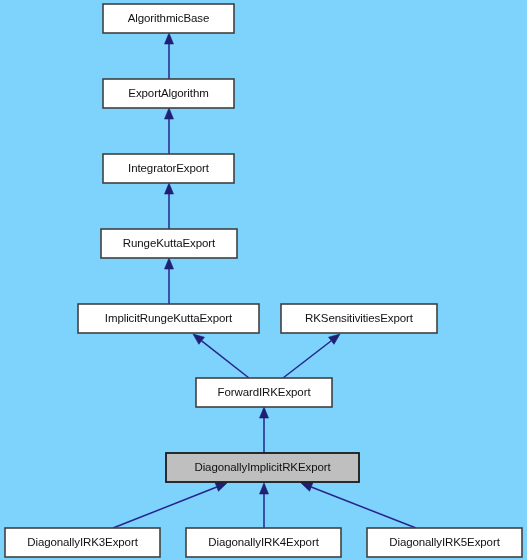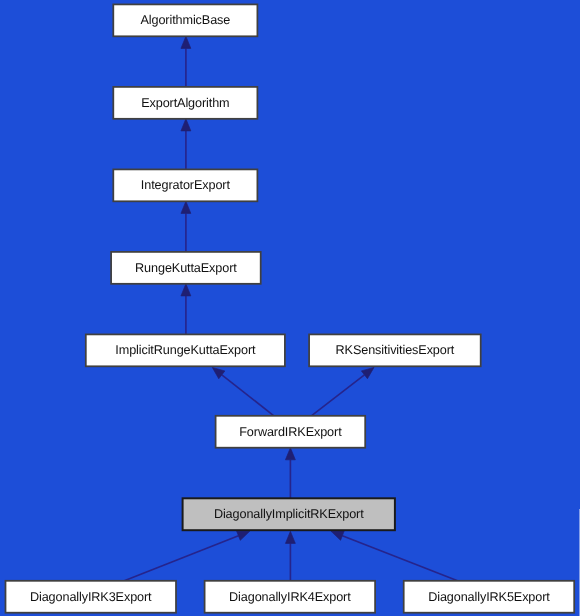--- a/index.html
+++ b/index.html
@@ -10,21 +10,21 @@
   body {
     width: 527px;
     height: 560px;
     font-family: "Liberation Sans", sans-serif;
     overflow: hidden;
   }
   #diagram-root {
     position: relative;
     width: 527px;
     height: 560px;
-    background: #1d4ed8;
+    background: #7dd3fc;
   }
   svg#graph {
     display: block;
     width: 527px;
     height: 560px;
   }
   .node-box {
     fill: #ffffff;
     stroke: #404040;
     stroke-width: 1.6;

